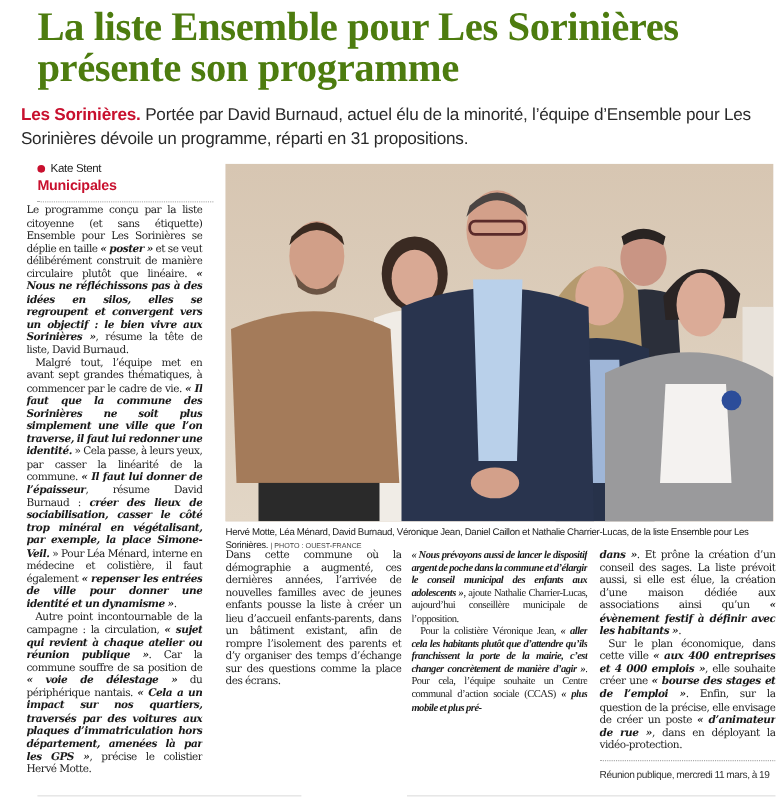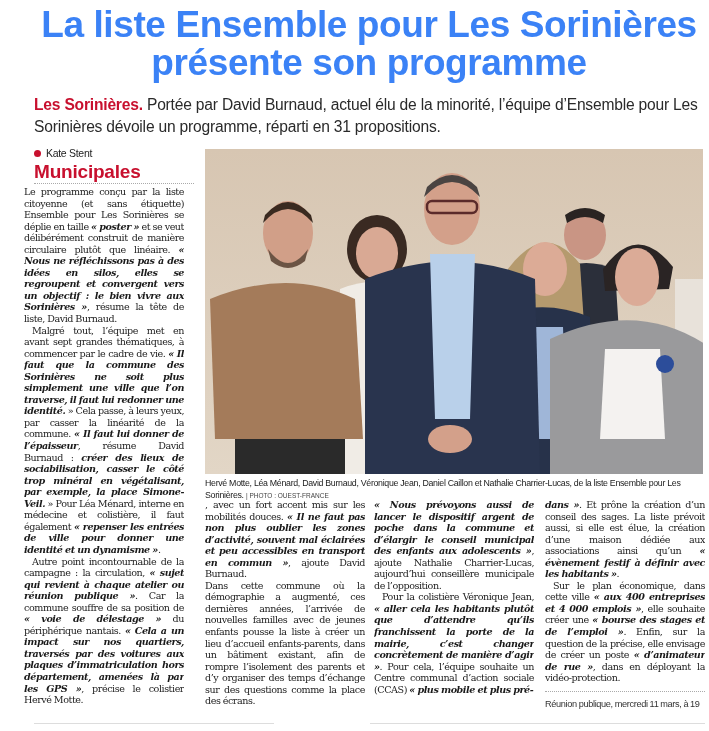--- a/index.html
+++ b/index.html
@@ -1,57 +1,57 @@
 <!DOCTYPE html>
 <html><head>
   <meta charset="utf-8">
   <style>
     * { box-sizing: border-box; margin: 0; padding: 0; }
     html, body { width: 709px; height: 731px; background: #ffffff; overflow: hidden; }
     body { position: relative; color: #1a1a1a; font-family: "DejaVu Serif", serif; }
 
     .headline {
       position: absolute; left: 34px; top: 6px; width: 670px;
-      font-family: Liberation Sans, sans-serif; font-weight: bold;
-      font-size: 37px; line-height: 38px; letter-spacing: -0.4px; color: #3b82f6; text-align: center;
+      font-family: Liberation Serif, serif; font-weight: bold;
+      font-size: 37px; line-height: 38px; letter-spacing: -0.4px; color: #4d7c0f;
     }
     .lead {
-      position: absolute; left: 34px; top: 94px; width: 672px;
+      position: absolute; left: 19px; top: 94px; width: 672px;
       font-family: "Liberation Sans", sans-serif; font-size: 15.6px; line-height: 22px;
       color: #2a2a2a; letter-spacing: -0.2px;
     }
     .lead .place { color: #c8102e; font-weight: bold; }
 
     .byline {
       position: absolute; left: 34px; top: 147px;
       font-family: "Liberation Sans", sans-serif; font-size: 10.5px; color: #222;
       display: flex; align-items: center; gap: 5px; letter-spacing: -0.3px;
     }
     .byline .dot { width: 7px; height: 7px; border-radius: 50%; background: #c8102e; display: inline-block; }
     .rubric {
       position: absolute; left: 34px; top: 161px;
       font-family: "Liberation Sans", sans-serif; font-weight: bold;
-      font-size: 19px; color: #c8102e; letter-spacing: -0.2px;
+      font-size: 13px; color: #c8102e; letter-spacing: -0.2px;
     }
     .rubric-rule {
       position: absolute; left: 34px; top: 183px; width: 160px; height: 0;
       border-top: 1px dotted #aaa;
     }
 
     .col {
       position: absolute; font-family: "DejaVu Serif", serif;
       font-size: 9.6px; line-height: 11.55px; color: #222;
       text-align: justify; letter-spacing: -0.45px; word-spacing: -0.3px;
     }
     .col p { text-indent: 8px; }
     .col p.noindent { text-indent: 0; }
     .col b i, .col i b { font-weight: bold; font-style: italic; color: #1a1a1a; }
     .col1 { left: 24px; top: 186px; width: 160px; height: 520px; overflow: hidden; }
     .col2 { left: 205px; top: 499px; width: 160px; height: 212px; overflow: hidden; }
-    .col3 { left: 374px; top: 499px; width: 160px; height: 212px; overflow: hidden; }
+    .col3 { left: 374px; top: 499px; width: 160px; height: 212px; overflow: hidden; font-family: Liberation Serif, serif; }
     .col4 { left: 545px; top: 499px; width: 160px; height: 212px; overflow: hidden; }
     .subhead {
       font-family: "Liberation Sans", sans-serif; font-weight: bold;
       font-size: 10.5px; line-height: 14px; margin: 4px 0 5px; color: #111; text-indent: 0;
     }
     .info-rule { border-top: 1px dotted #aaa; margin: 7px 0 6px; }
     .info {
       font-family: "Liberation Sans", sans-serif; font-size: 9.2px; line-height: 12.5px;
       color: #333; text-indent: 0 !important; letter-spacing: -0.35px; text-align: left;
     }
@@ -146,21 +146,20 @@
       <path d="M160 130 Q247 95 330 130 L335 325 L160 325 Z" fill="#29344e"></path>
       <path d="M225 105 L270 105 L265 270 L230 270 Z" fill="#b9d0ea"></path>
       <ellipse cx="245" cy="290" rx="22" ry="14" fill="#d3a08a"></ellipse>
     </g>
   </svg>
 </div>
 
 <p class="caption"><span>Hervé Motte, Léa Ménard, David Burnaud, Véronique Jean, Daniel Caillon et Nathalie Charrier-Lucas, de la liste Ensemble pour Les Sorinières.</span> <span class="credit">| PHOTO : OUEST-FRANCE</span></p>
 
 <div class="col col2">
-  <p class="noindent"><span>, avec un fort accent mis sur les mobilités douces. </span><b><i>« Il ne faut pas non plus oublier les zones d’activité, souvent mal éclairées et peu accessibles en transport en commun »</i></b><span>, ajoute David Burnaud.</span></p>
   <p class="noindent"><span>Dans cette commune où la démographie a augmenté, ces dernières années, l’arrivée de nouvelles familles avec de jeunes enfants pousse la liste à créer un lieu d’accueil enfants-parents, dans un bâtiment existant, afin de rompre l’isolement des parents et d’y organiser des temps d’échange sur des questions comme la place des écrans. </span></p>
 </div>
 
 <div class="col col3">
   <p class="noindent"><b><i>« Nous prévoyons aussi de lancer le dispositif argent de poche dans la commune et d’élargir le conseil municipal des enfants aux adolescents »</i></b><span>, ajoute Nathalie Charrier-Lucas, aujourd’hui conseillère municipale de l’opposition.</span></p>
   <p><span>Pour la colistière Véronique Jean, </span><b><i>« aller cela les habitants plutôt que d’attendre qu’ils franchissent la porte de la mairie, c’est changer concrètement de manière d’agir »</i></b><span>. Pour cela, l’équipe souhaite un Centre communal d’action sociale (CCAS) </span><b><i>« plus mobile et plus pré-</i></b></p>
 </div>
 
 <div class="col col4">
   <p class="noindent"><b><i>dans »</i></b><span>. Et prône la création d’un conseil des sages. La liste prévoit aussi, si elle est élue, la création d’une maison dédiée aux associations ainsi qu’un </span><b><i>« évènement festif à définir avec les habitants »</i></b><span>.</span></p>

